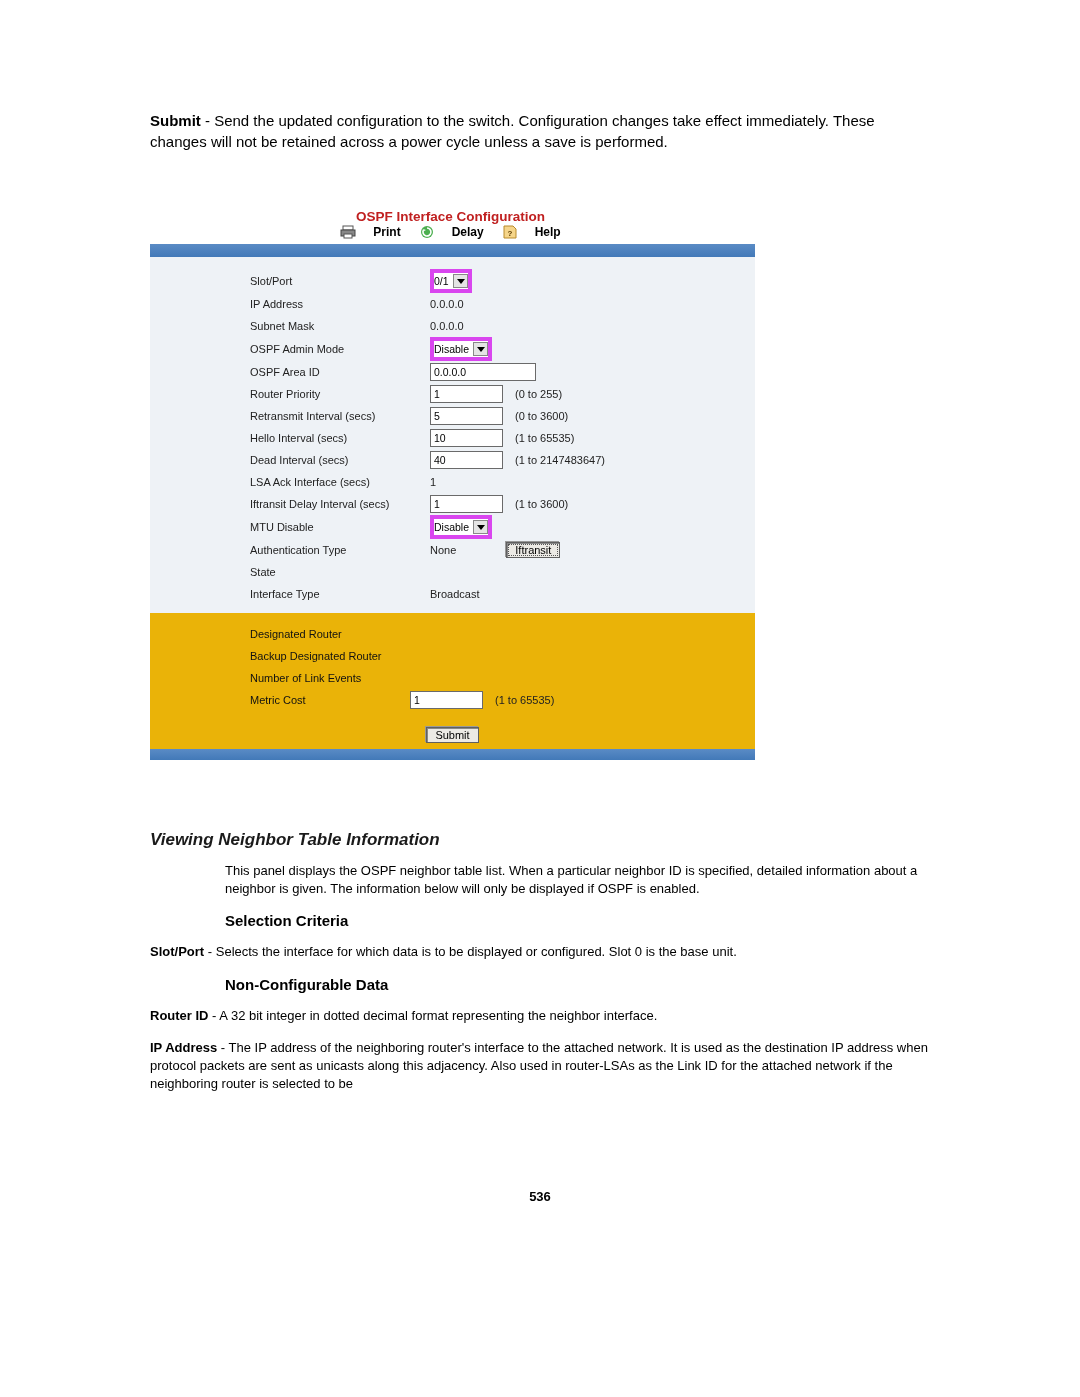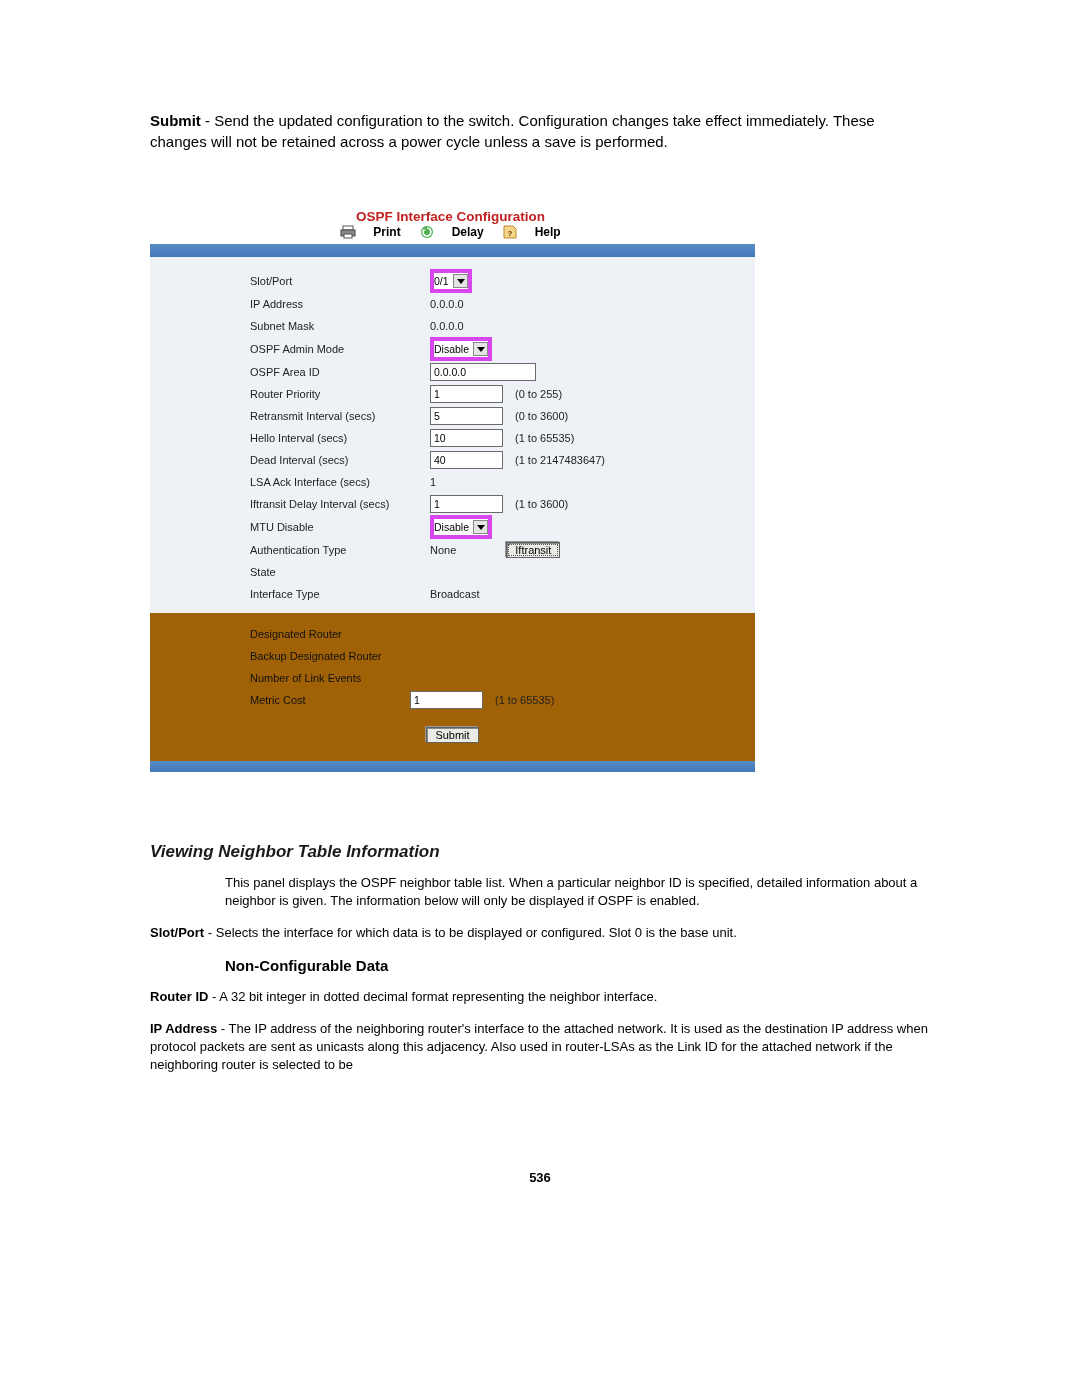--- a/index.html
+++ b/index.html
@@ -59,22 +59,22 @@
     height: 13px;
     background: linear-gradient(#5a8bc5, #4279b8);
   }
   .blue-bar.bottom { height: 11px; }
 
   .field-area {
     background: #eef2f6;
     padding: 12px 0 8px 0;
   }
   .field-area-2 {
-    background: #a16207;
-    padding: 10px 0 18px 0;
+    background: #eab308;
+    padding: 10px 0 6px 0;
   }
   .row {
     display: flex;
     align-items: center;
     min-height: 22px;
     padding-left: 100px;
   }
   .row .label {
     width: 180px;
     font-family: Verdana, Geneva, sans-serif;
@@ -315,20 +315,21 @@
       <div class="submit-row">
         <button class="btn">Submit</button>
       </div>
     </div>
 
     <div class="blue-bar bottom"></div>
   </div>
 
   <div class="section-heading">Viewing Neighbor Table Information</div>
   <div class="section-para">This panel displays the OSPF neighbor table list. When a particular neighbor ID is specified, detailed information about a neighbor is given. The information below will only be displayed if OSPF is enabled.</div>
+  <div class="subhead">Selection Criteria</div>
   <div class="section-para full">
     <b>Slot/Port</b><span> - Selects the interface for which data is to be displayed or configured. Slot 0 is the base unit.</span>
   </div>
   <div class="subhead">Non-Configurable Data</div>
   <div class="section-para full">
     <b>Router ID</b><span> - A 32 bit integer in dotted decimal format representing the neighbor interface.</span>
   </div>
   <div class="section-para full">
     <b>IP Address</b><span> - The IP address of the neighboring router's interface to the attached network. It is used as the destination IP address when protocol packets are sent as unicasts along this adjacency. Also used in router-LSAs as the Link ID for the attached network if the neighboring router is selected to be</span>
   </div>

